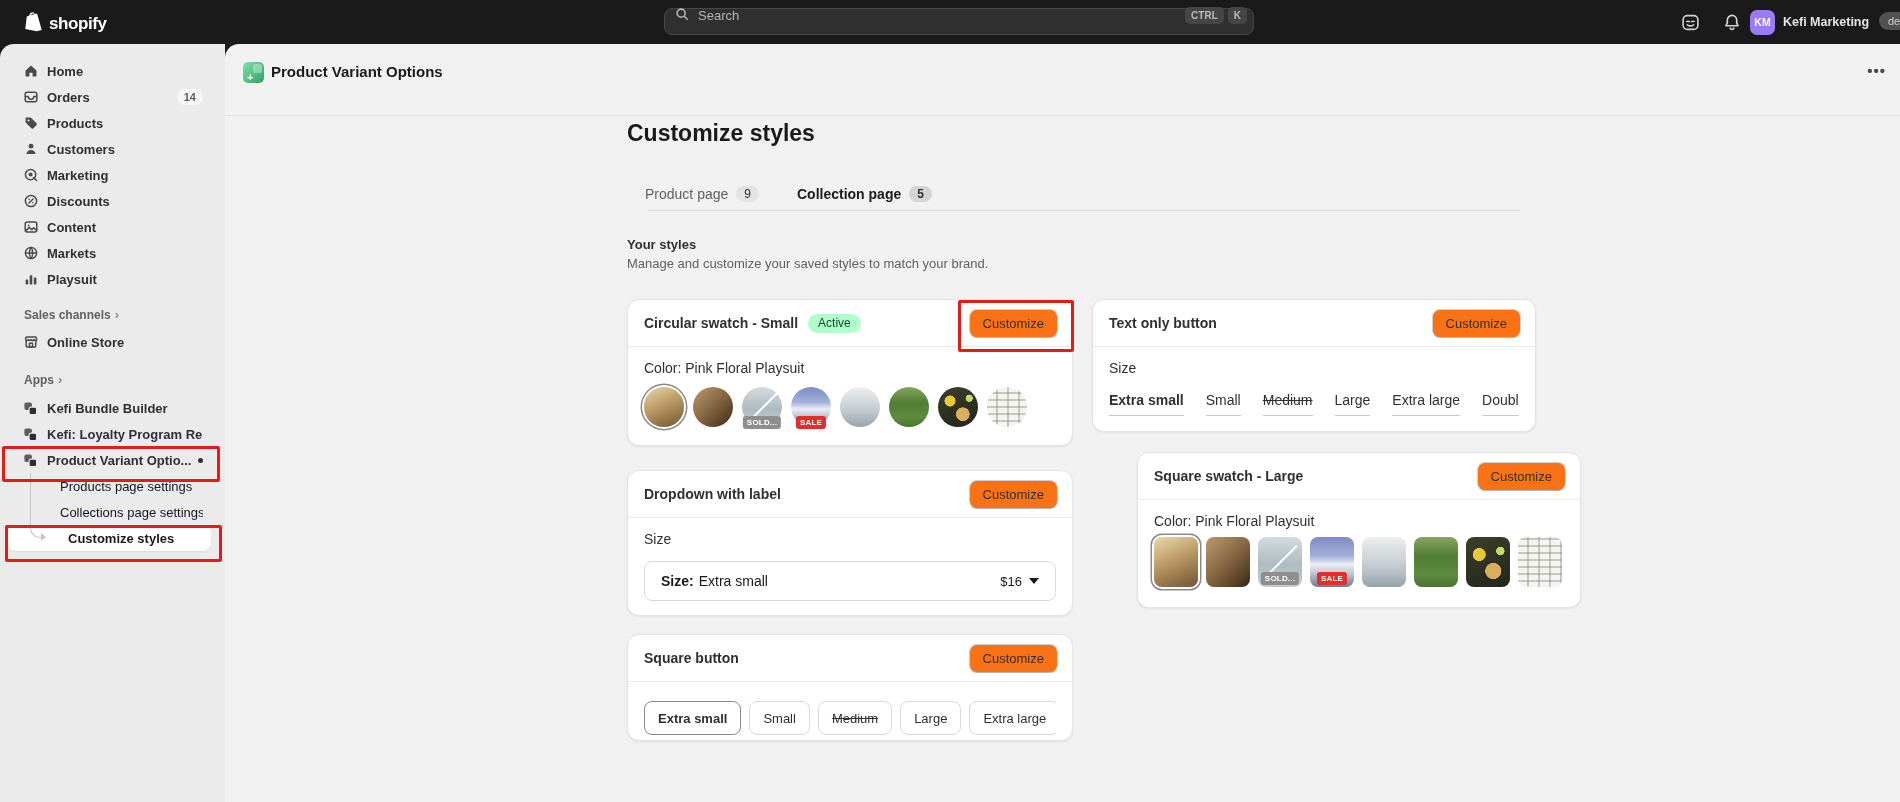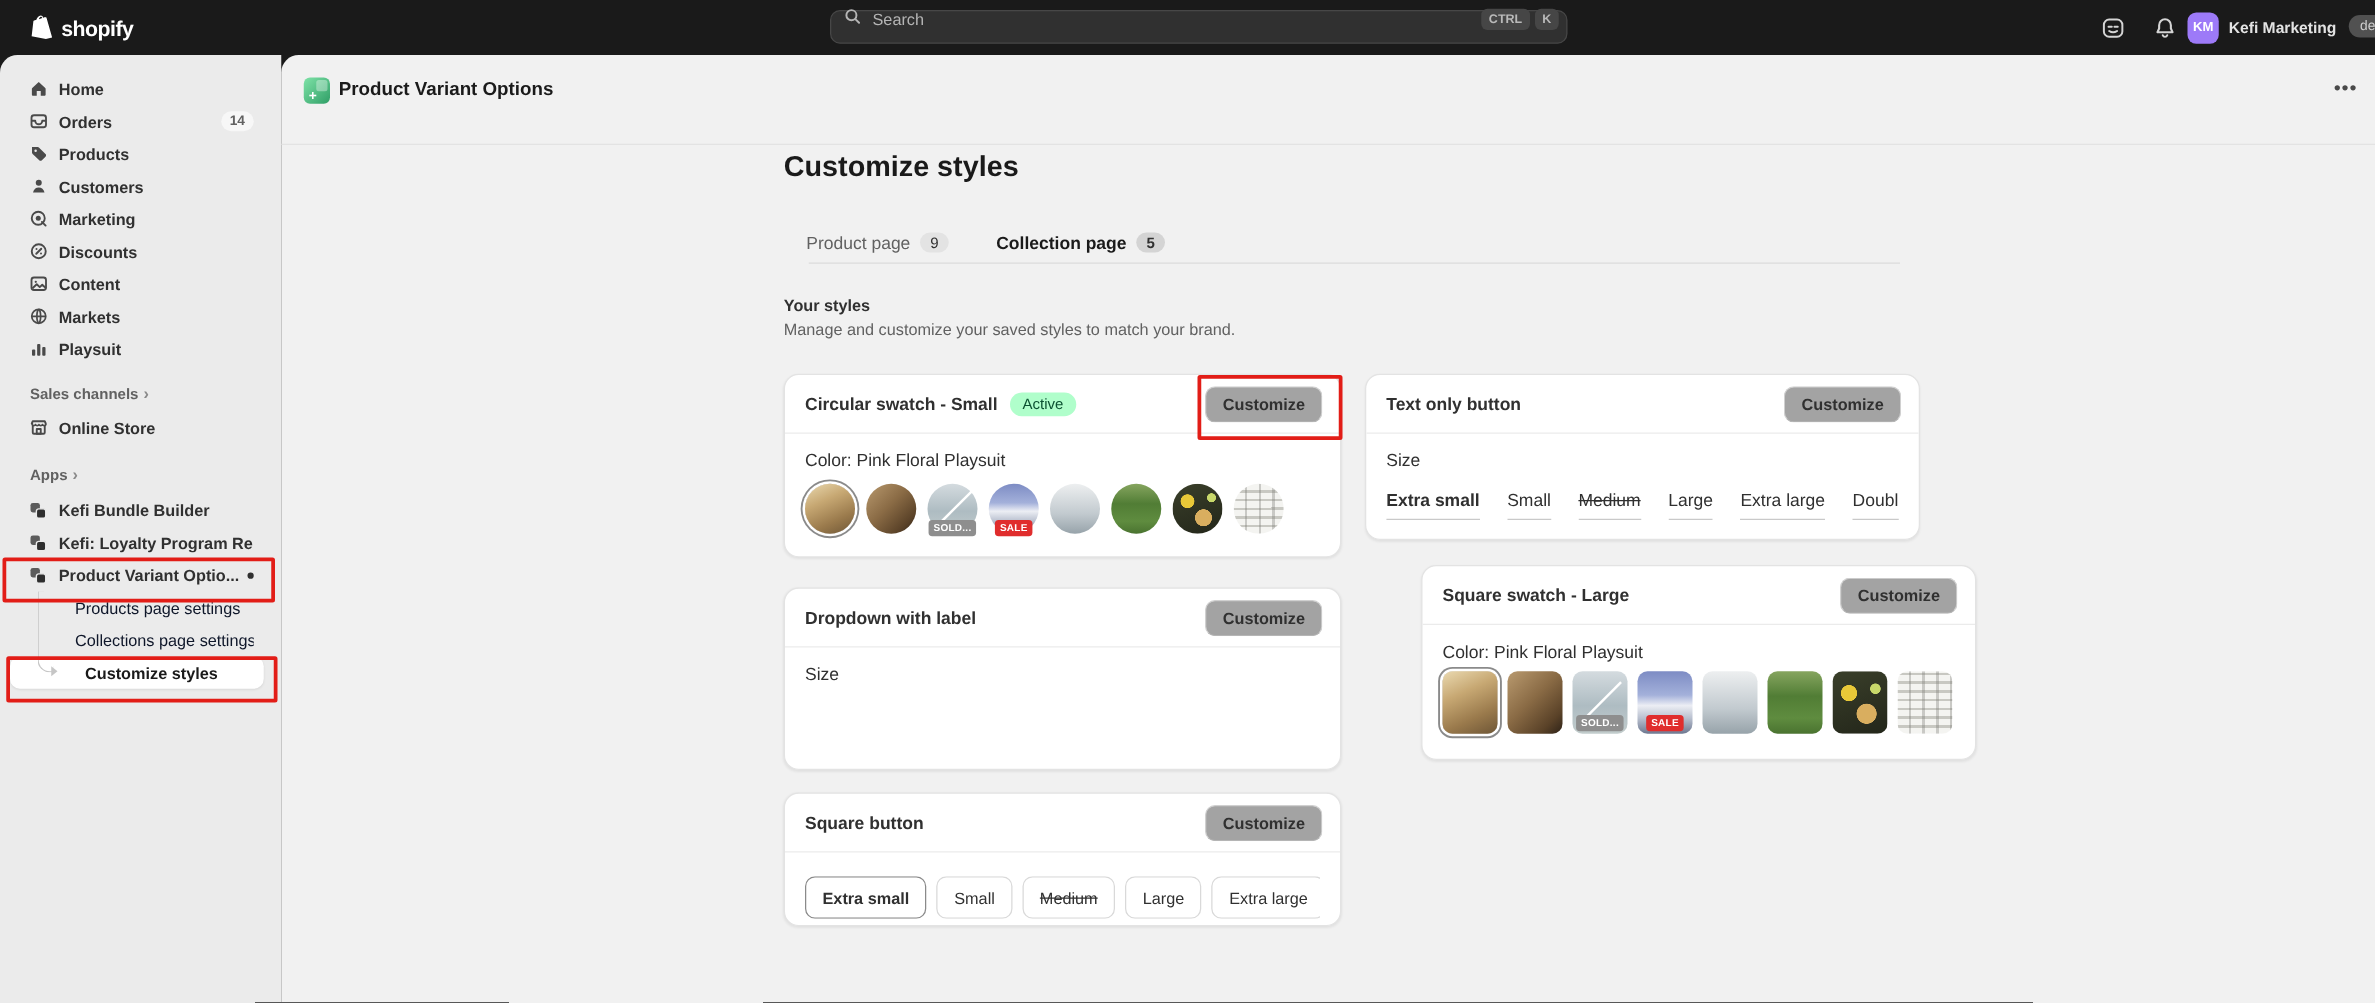--- a/index.html
+++ b/index.html
@@ -59,22 +59,22 @@
   .tab.active .count{background:#d4d4d4;}
   .tabs-divider{position:absolute;left:422px;top:166px;width:873px;height:1px;background:#dcdcdc;}
   .sec-title{position:absolute;left:402px;top:193px;font-size:13px;font-weight:700;color:#303030;}
   .sec-sub{position:absolute;left:402px;top:212px;font-size:13px;color:#616161;}
   
   .card{position:absolute;background:#fff;border:1px solid #e3e3e3;border-radius:12px;
         box-shadow:0 1px 2px rgba(26,26,26,.07);box-sizing:border-box;overflow:hidden;}
   .card-head{height:46px;display:flex;align-items:center;padding:0 14px 0 16px;border-bottom:1px solid #ebebeb;}
   .card-title{font-size:14px;font-weight:700;color:#303030;white-space:nowrap;}
   .status-pill{margin-left:10px;background:#b0fecb;color:#0c5132;font-size:12px;padding:2.5px 10px;border-radius:10px;}
-  .btn{margin-left:auto;background:#a3a3a3;border:1px solid #d0d0d0;border-bottom-color:#b5b5b5;border-radius:8px;
-        padding:6px 13px;font-size:13px;font-weight:700;color:#303030;cursor:pointer;font-family:inherit;}
+  .btn{margin-left:auto;background:#f97316;border:1px solid #d0d0d0;border-bottom-color:#b5b5b5;border-radius:8px;
+        padding:6px 13px;font-size:13px;font-weight:400;color:#303030;cursor:pointer;font-family:inherit;}
   .card-body{padding:13px 16px;position:relative;}
   .opt-label{font-size:14px;color:#303030;margin-bottom:11px;}
   .swatch-row{display:flex;gap:9px;white-space:nowrap;}
   .csw{width:40px;height:40px;border-radius:50%;position:relative;flex:none;cursor:pointer;}
   .ssw{width:44px;height:50px;border-radius:8px;position:relative;flex:none;cursor:pointer;}
   .sel-ring{box-shadow:0 0 0 2px #fff,0 0 0 3.5px #8a8a8a;}
   .soldout::before{content:"";position:absolute;left:-6%;top:50%;width:112%;height:2px;background:#fff;
         transform:rotate(-45deg);z-index:1;}
   .sw-badge{position:absolute;bottom:-2px;left:50%;transform:translateX(-50%);font-size:8px;font-weight:700;color:#fff;
         padding:2px 4px;border-radius:3px;letter-spacing:.2px;white-space:nowrap;z-index:2;}
@@ -376,20 +376,27 @@
       </div>
     </div>
 
     <div class="card" style="left:402px;top:426px;width:446px;height:146px;">
       <div class="card-head">
         <span class="card-title">Dropdown with label</span>
         <button class="btn">Customize</button>
       </div>
       <div class="card-body">
         <div class="opt-label" style="margin-bottom:0;">Size</div>
+        <div class="dropdown">
+          <span class="dd-label"><b>Size:</b><span>Extra small</span></span>
+          <span class="dd-right">
+            <span>$16</span>
+            <span class="caret-down"></span>
+          </span>
+        </div>
       </div>
     </div>
 
     <div class="card" style="left:912px;top:408px;width:444px;height:156px;">
       <div class="card-head">
         <span class="card-title">Square swatch - Large</span>
         <button class="btn">Customize</button>
       </div>
       <div class="card-body">
         <div class="opt-label" style="margin-bottom:8px;">Color: Pink Floral Playsuit</div>

